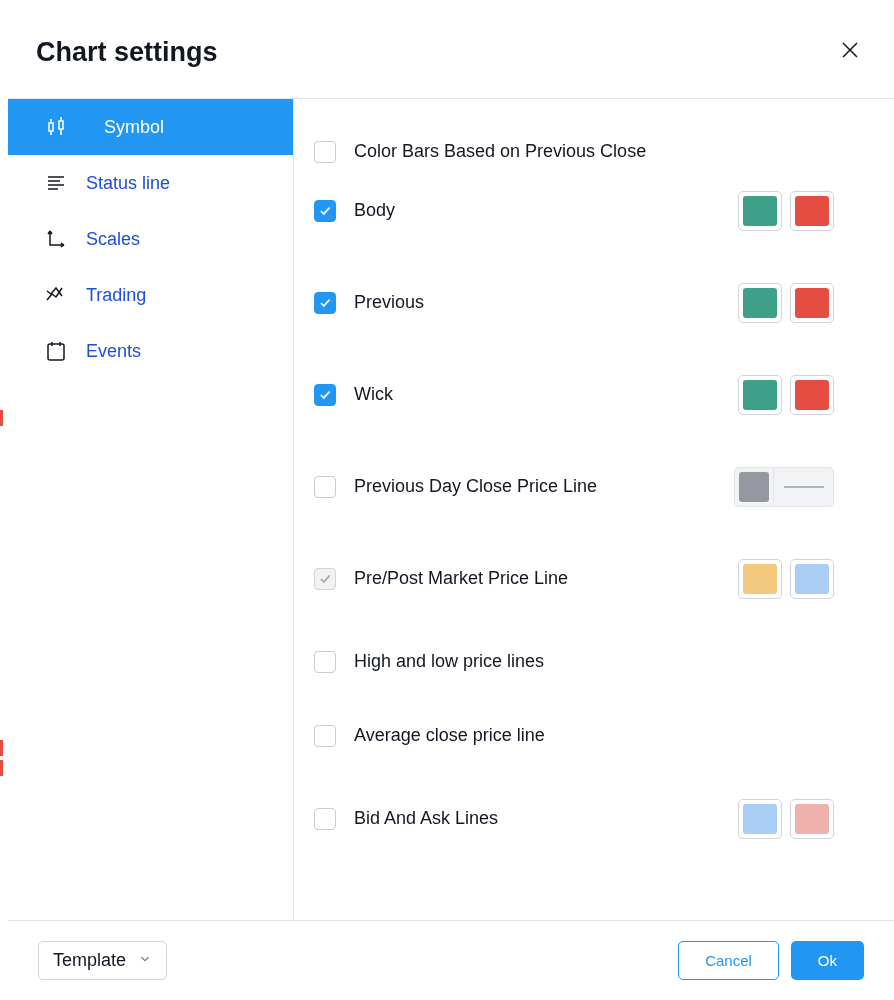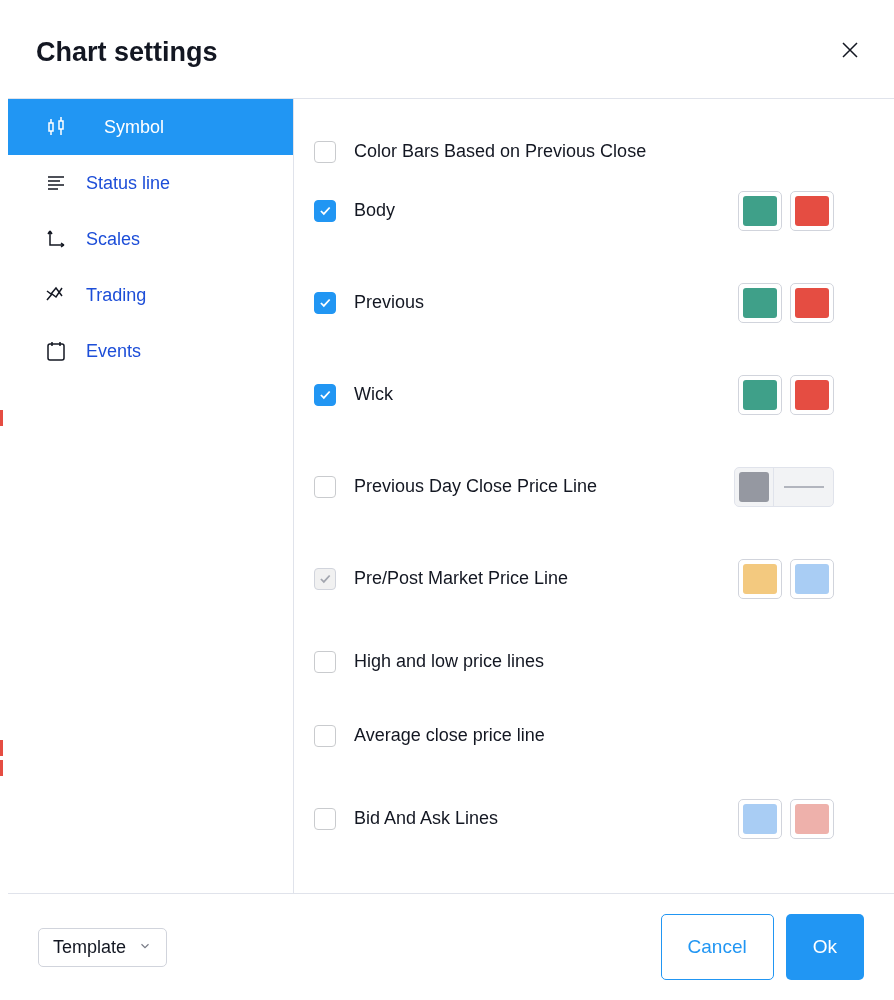--- a/index.html
+++ b/index.html
@@ -140,23 +140,23 @@
       padding: 8px 14px;
       border: 1px solid #d1d4dc;
       border-radius: 5px;
       font-size: 18px;
       cursor: pointer;
       background: #fff;
     }
     .template-btn svg { width: 14px; height: 14px; stroke: #787b86; stroke-width: 2; fill: none; }
     .spacer { flex: 1; }
     .btn {
-      padding: 21px 26px;
+      padding: 10px 26px;
       border-radius: 5px;
-      font-size: 19px;
+      font-size: 15px;
       cursor: pointer;
       border: 1.5px solid transparent;
     }
     .btn-cancel { border-color: #2196f3; color: #2196f3; background: #fff; }
     .btn-ok { background: #2196f3; color: #fff; }
     .triangle-split {
       background: linear-gradient(to bottom right, #3fa089 0%, #3fa089 49.5%, #e54d42 50.5%, #e54d42 100%);
     }
   </style>
 </head>

